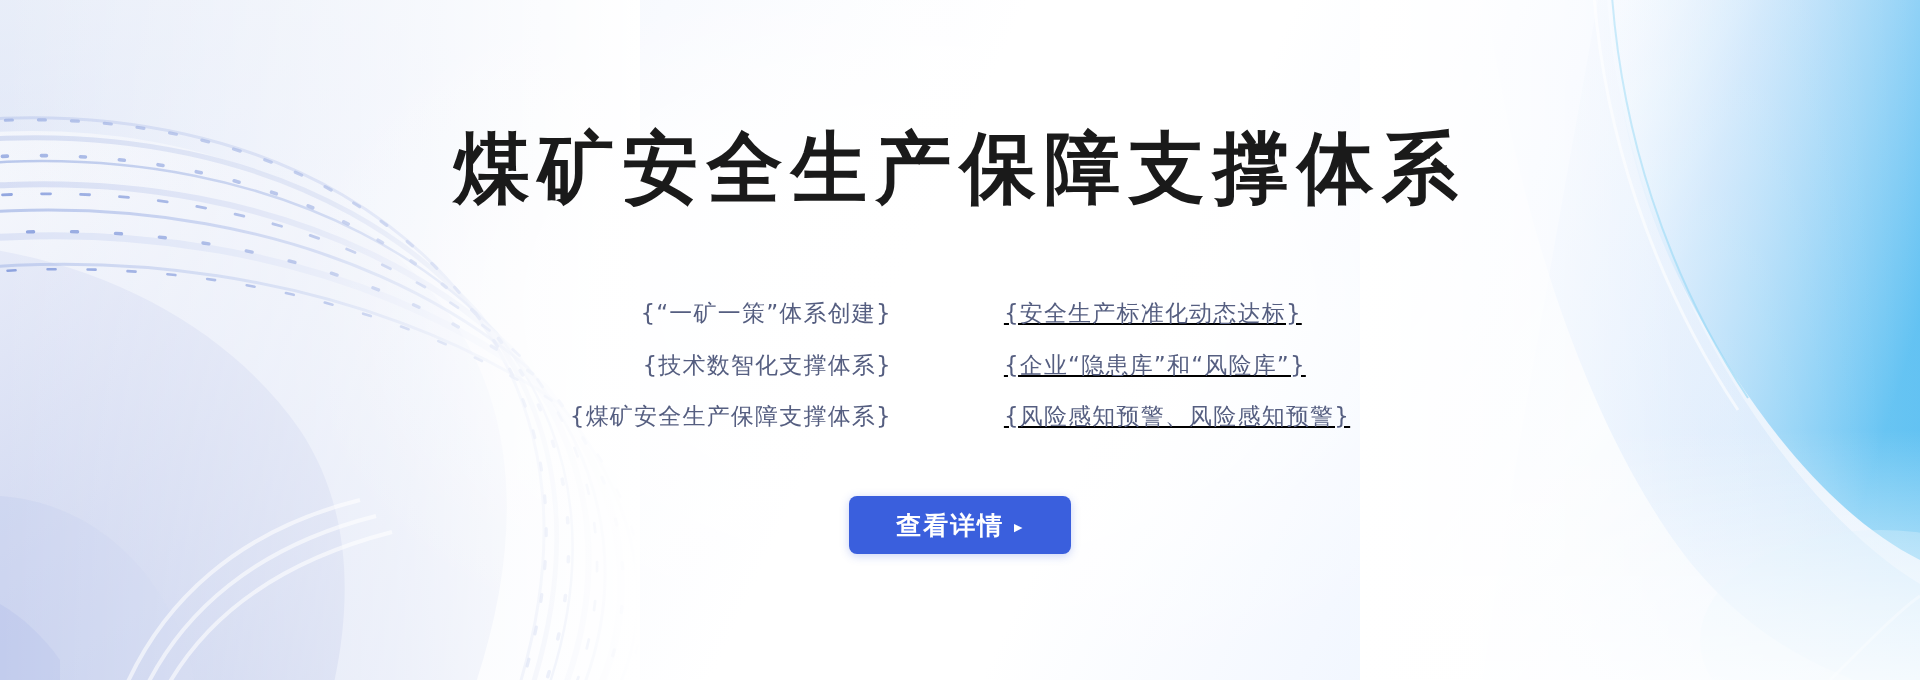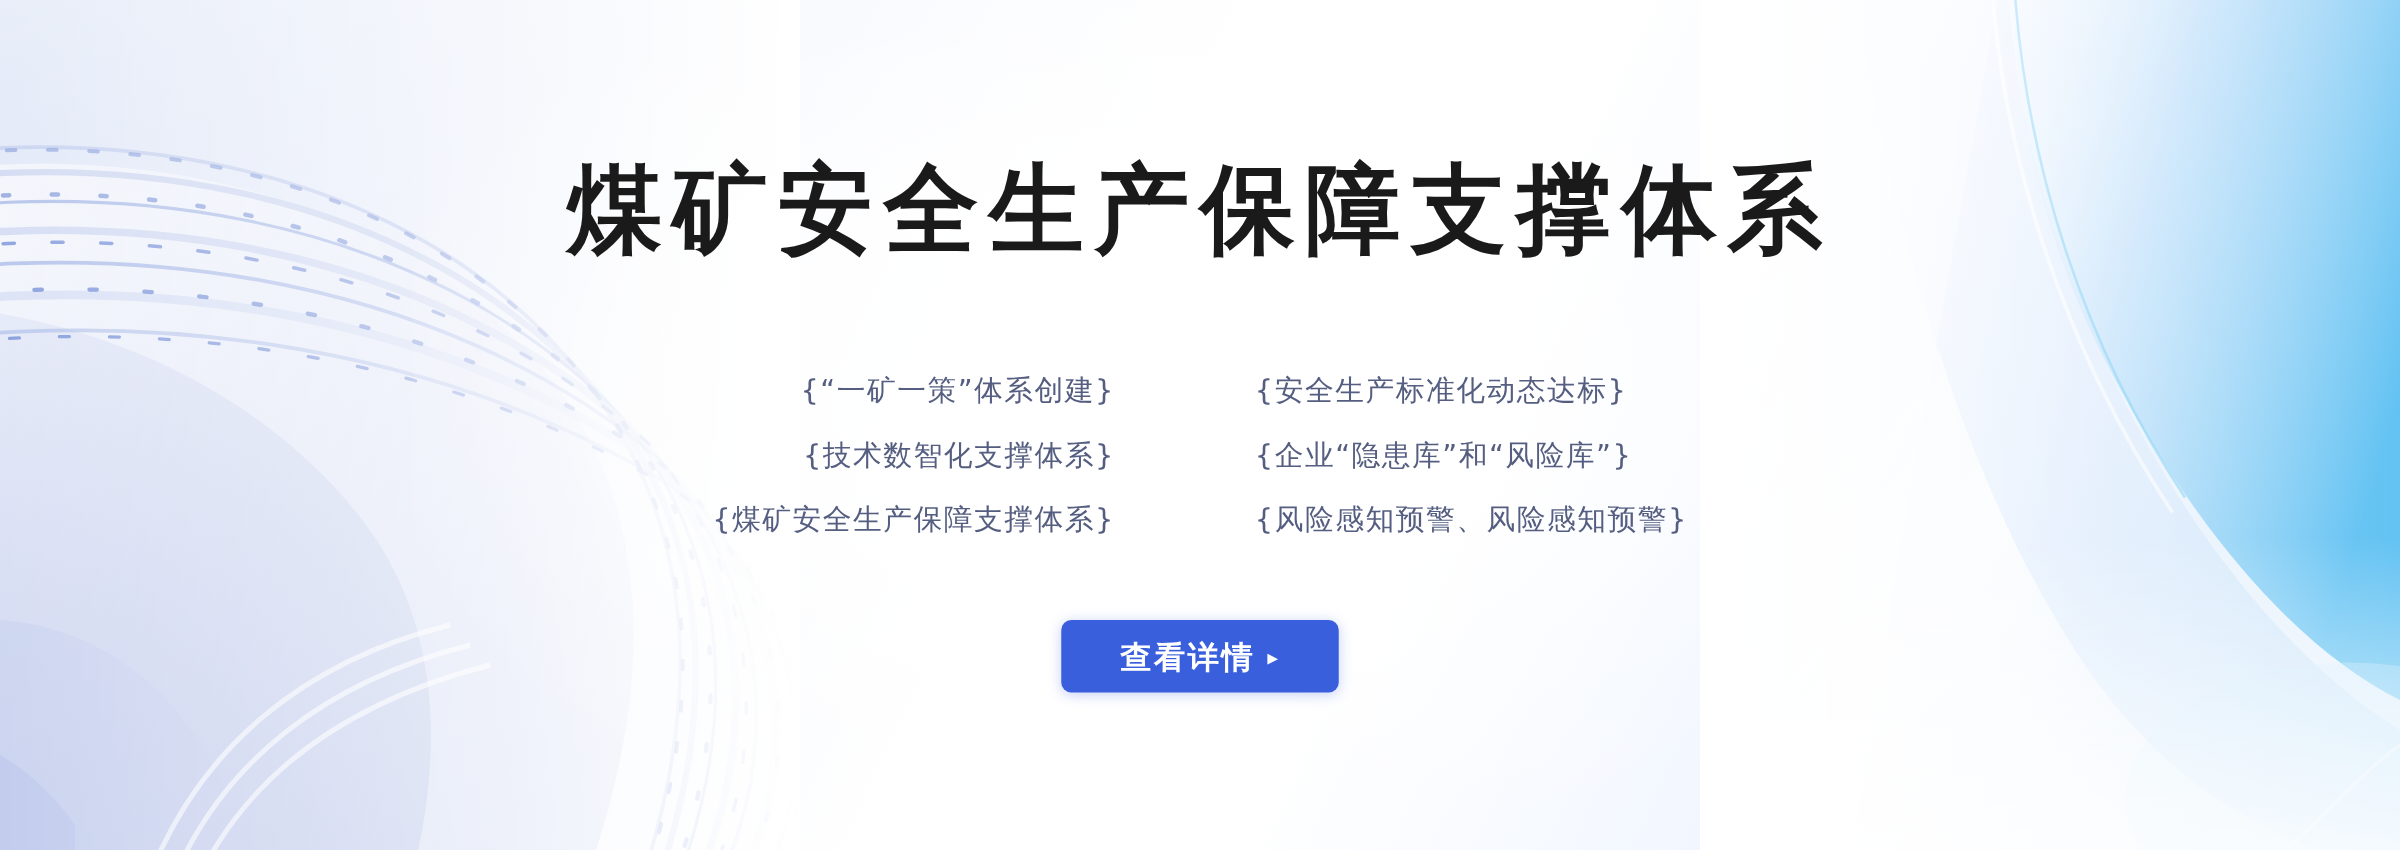--- a/index.html
+++ b/index.html
@@ -103,21 +103,21 @@
     justify-content: center;
     gap: 112px;
   }
   .sub-col {
     display: flex;
     flex-direction: column;
     gap: 12px;
     justify-content: center;
   }
   .sub-col.left  { align-items: flex-end; }
-  .sub-col.right { align-items: flex-start; }
+  .sub-col.right { align-items: flex-start; text-decoration: underline; }
 
   .sub-line {
     font-family: "DejaVu Sans", "Liberation Sans", sans-serif;
     font-size: 23px;
     font-weight: 400;
     color: #555e80;
     letter-spacing: 1.2px;
     line-height: 1.72;
     white-space: nowrap;
   }

